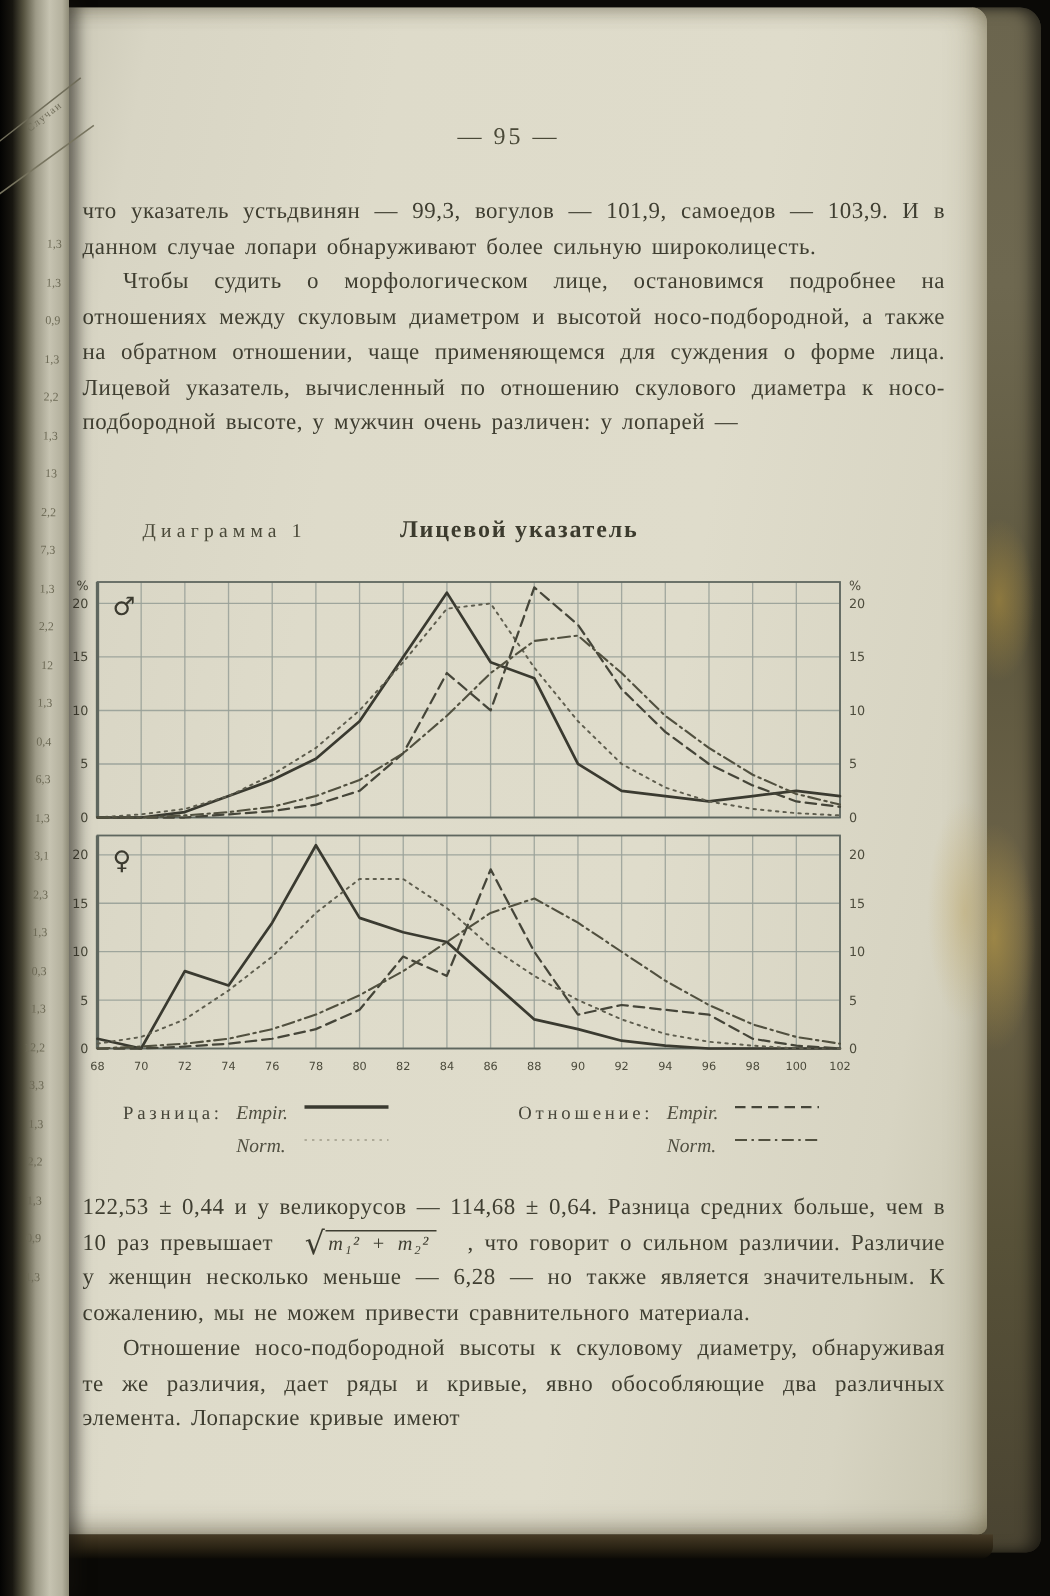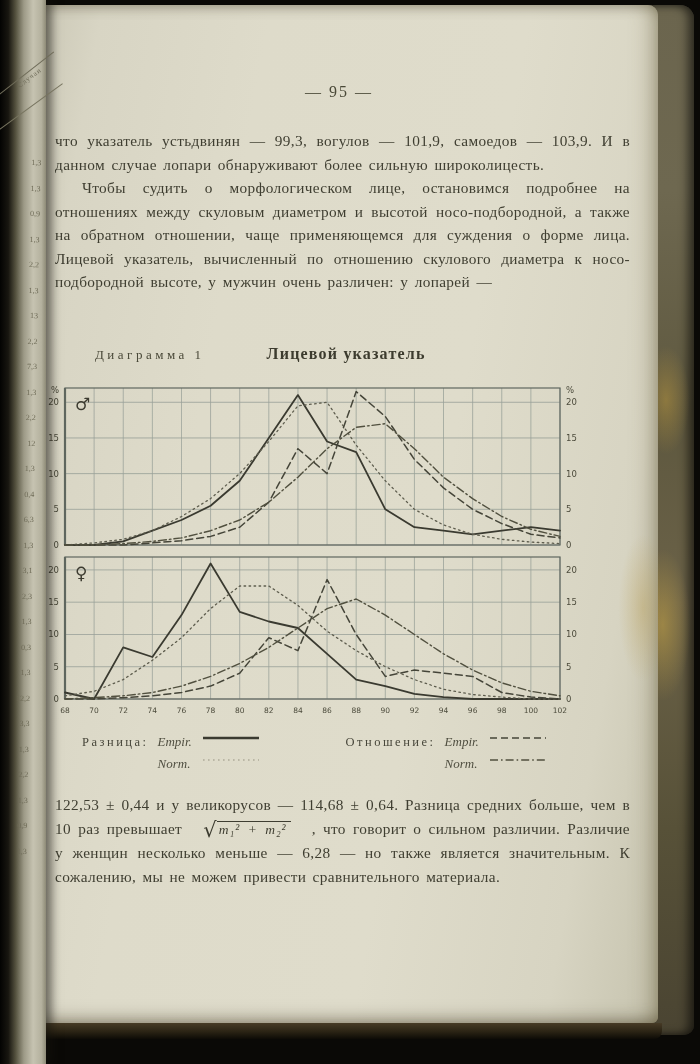--- a/index.html
+++ b/index.html
@@ -267,17 +267,18 @@
             <svg class="lg-line" viewBox="0 0 58 8">
                 <line x1="1" y1="4" x2="57" y2="4" stroke="#51503f" stroke-width="1.4" stroke-dasharray="8 3 1.6 3"></line>
               </svg>
           </div>
         </div>
       </div>
     </div>
 
     <div class="text-block tb2">
       <p class="para"><span>122,53 ± 0,44 и у великорусов — 114,68 ± 0,64. Разница средних больше, чем в 10 раз превышает</span><span class="sqrt"><span class="rad-sign">√</span><span class="radicand">m₁² + m₂²</span></span><span>, что говорит о сильном различии. Различие у женщин несколько меньше — 6,28 — но также является значительным. К сожалению, мы не можем привести сравнительного материала.</span></p>
+      <p class="para indent">Отношение носо-подбородной высоты к скуловому диаметру, обнаруживая те же различия, дает ряды и кривые, явно обособляющие два различных элемента. Лопарские кривые имеют</p>
     </div>
   </div>
 
   <div class="bottom-band"></div>
 </div>
 
 </body></html>

